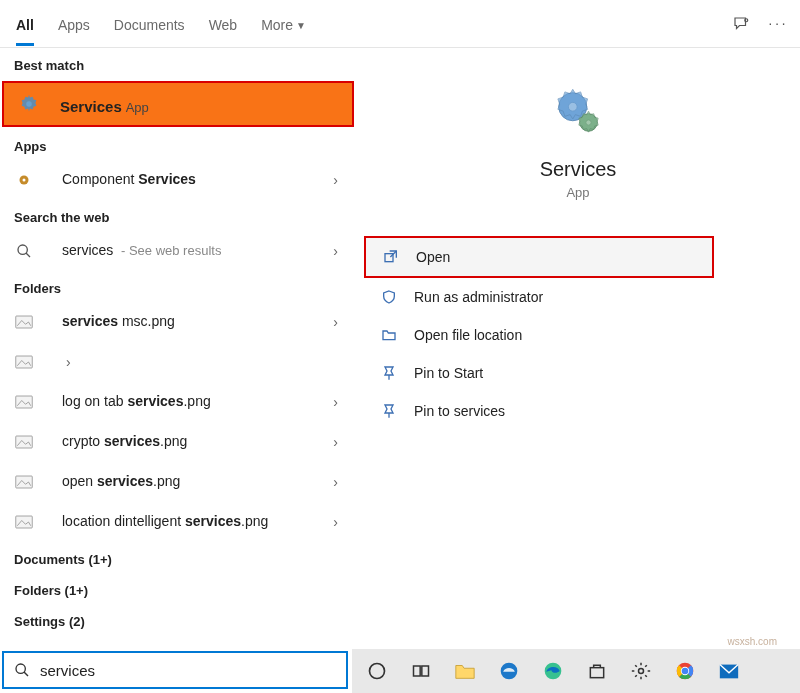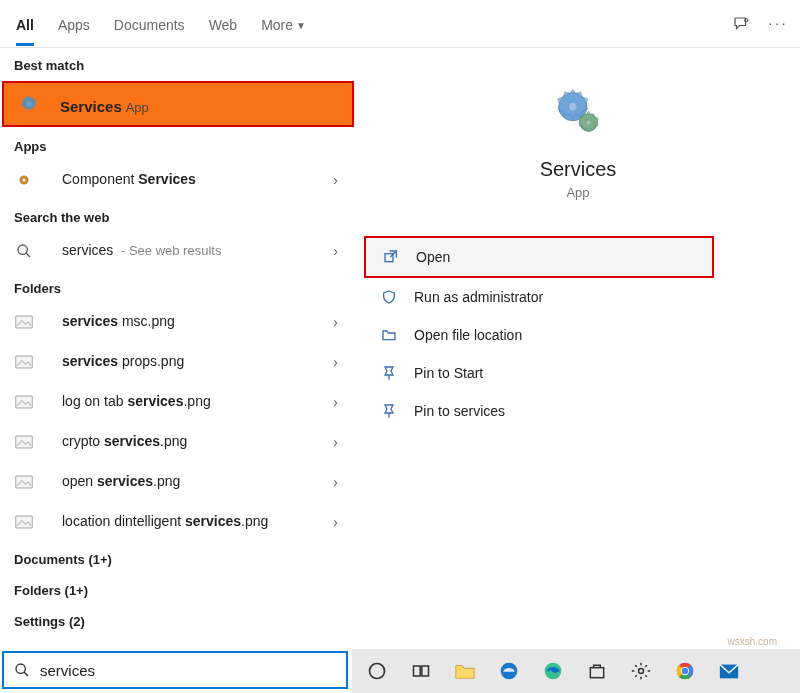--- a/index.html
+++ b/index.html
@@ -136,23 +136,20 @@
         </span>
       <span class="chev">›</span>
     </div>
     <div class="result">
       <span class="icon">
           <svg width="18" height="14" viewBox="0 0 24 18" fill="#bbb" stroke="#888">
             <rect x="1" y="1" width="22" height="16" rx="1" fill="#f3f3f3"></rect>
             <polyline points="3,14 9,7 14,12 18,9 21,14" fill="none"></polyline>
           </svg>
         </span>
-      <span class="txt">
-          <span class="line1"><b>services</b><span> props.png</span></span>
-        </span>
       <span class="chev">›</span>
     </div>
     <div class="result">
       <span class="icon">
           <svg width="18" height="14" viewBox="0 0 24 18" fill="#bbb" stroke="#888">
             <rect x="1" y="1" width="22" height="16" rx="1" fill="#f3f3f3"></rect>
             <polyline points="3,14 9,7 14,12 18,9 21,14" fill="none"></polyline>
           </svg>
         </span>
       <span class="txt">

